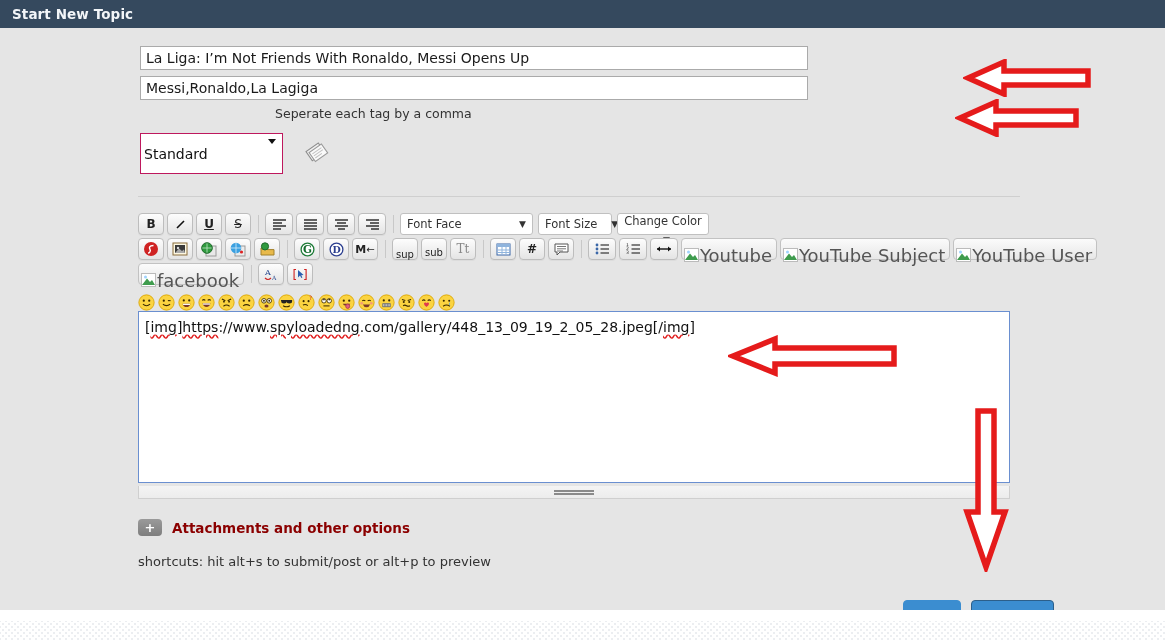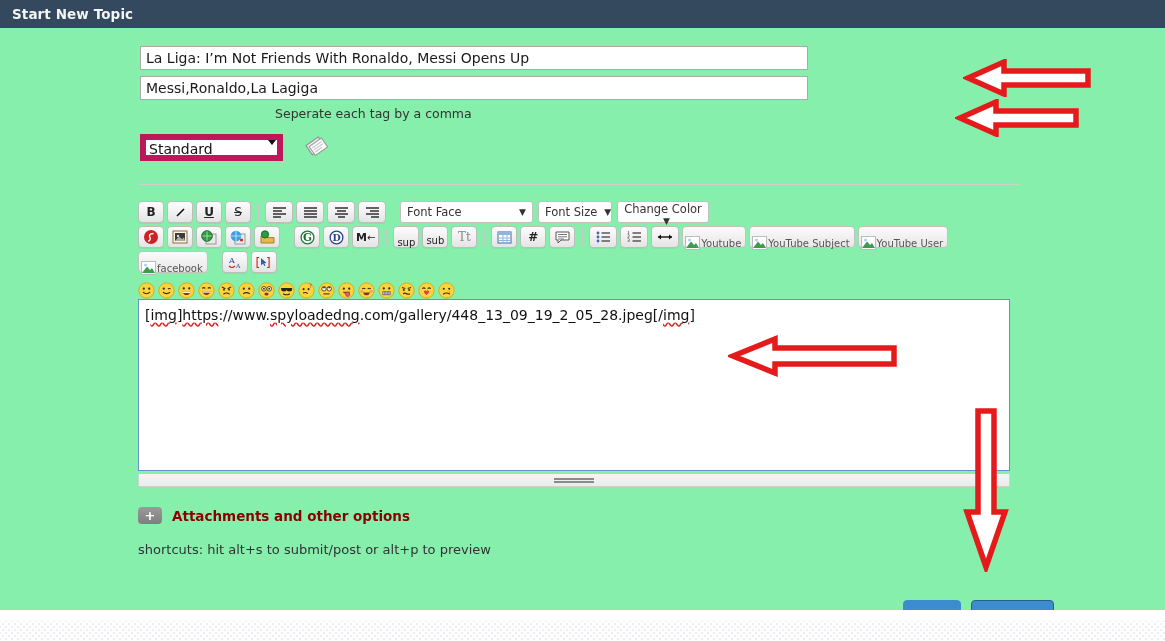--- a/index.html
+++ b/index.html
@@ -24,21 +24,21 @@
     padding-left:12px;
     font-size:13.5px;
     font-weight:600;
     letter-spacing:.1px;
   }
 
   
   #page{
     position:relative;
     height:582px;
-    background:#86efac;
+    background:#e5e5e5;
   }
   #footerstrip{
     height:31px;
     background:#ffffff;
     border-top:0;
     position:relative;
   }
   #dots{
     position:absolute;
     left:0; right:0; bottom:0;
@@ -82,24 +82,24 @@
   .hinttext{
     margin-left:275px;
     font-size:12.5px;
     color:#333;
     margin-top:2px;
     margin-bottom:8px;
   }
   .msgrow{ margin-top:12px; align-items:center; }
   select.msgsel{
     width:143px;
-    height:27px;
+    height:41px;
     font-family:"DejaVu Sans","Liberation Sans",sans-serif;
     font-size:14px;
-    border:6px solid #be185d;
+    border:1px solid #be185d;
     background:#fff;
     color:#111;
     padding:1px 3px;
     -webkit-appearance:none;
     appearance:none;
   }
   .selwrap{ position:relative; display:inline-block; }
   .selwrap .caret{
     position:absolute; right:7px; top:6px;
     width:0;height:0;border-left:4px solid transparent;border-right:4px solid transparent;
@@ -142,36 +142,37 @@
     height:22px;
     border:1px solid #c0c0c0;
     background:#fff;
     border-radius:3px;
     display:inline-flex; align-items:center;
     font-size:11.5px; color:#333;
     padding:0 6px;
     margin-right:5px;
     cursor:pointer;
     white-space:nowrap;
+    gap:7px;
   }
   .tsel .dd{ margin-left:7px; font-size:9px; }
   .tsel.fontface{ width:133px; justify-content:space-between; }
   .tsel.fontsize{ width:74px; justify-content:space-between; }
   .tsel.color{ width:92px; justify-content:space-between;flex-direction:column; }
 
   
   .brokenbtn{
     height:22px;
     margin-right:3px;
     background:linear-gradient(#fbfbfb,#e7e7e7);
     border:1px solid #c2c2c2;
     border-radius:4px;
     display:inline-flex; align-items:center;
     padding:12px 4px 0 2px;
-    font-size:10px; color:#555;
+    font-size:18px; color:#555;
     cursor:pointer; white-space:nowrap;
   }
   .brokenimg{
     width:15px;height:14px;margin-right:1px;flex:0 0 auto;
   }
 
   
   #emorow{ margin-top:9px; display:flex; }
   .emo{ width:17px;height:17px;margin-right:3px; }
 

